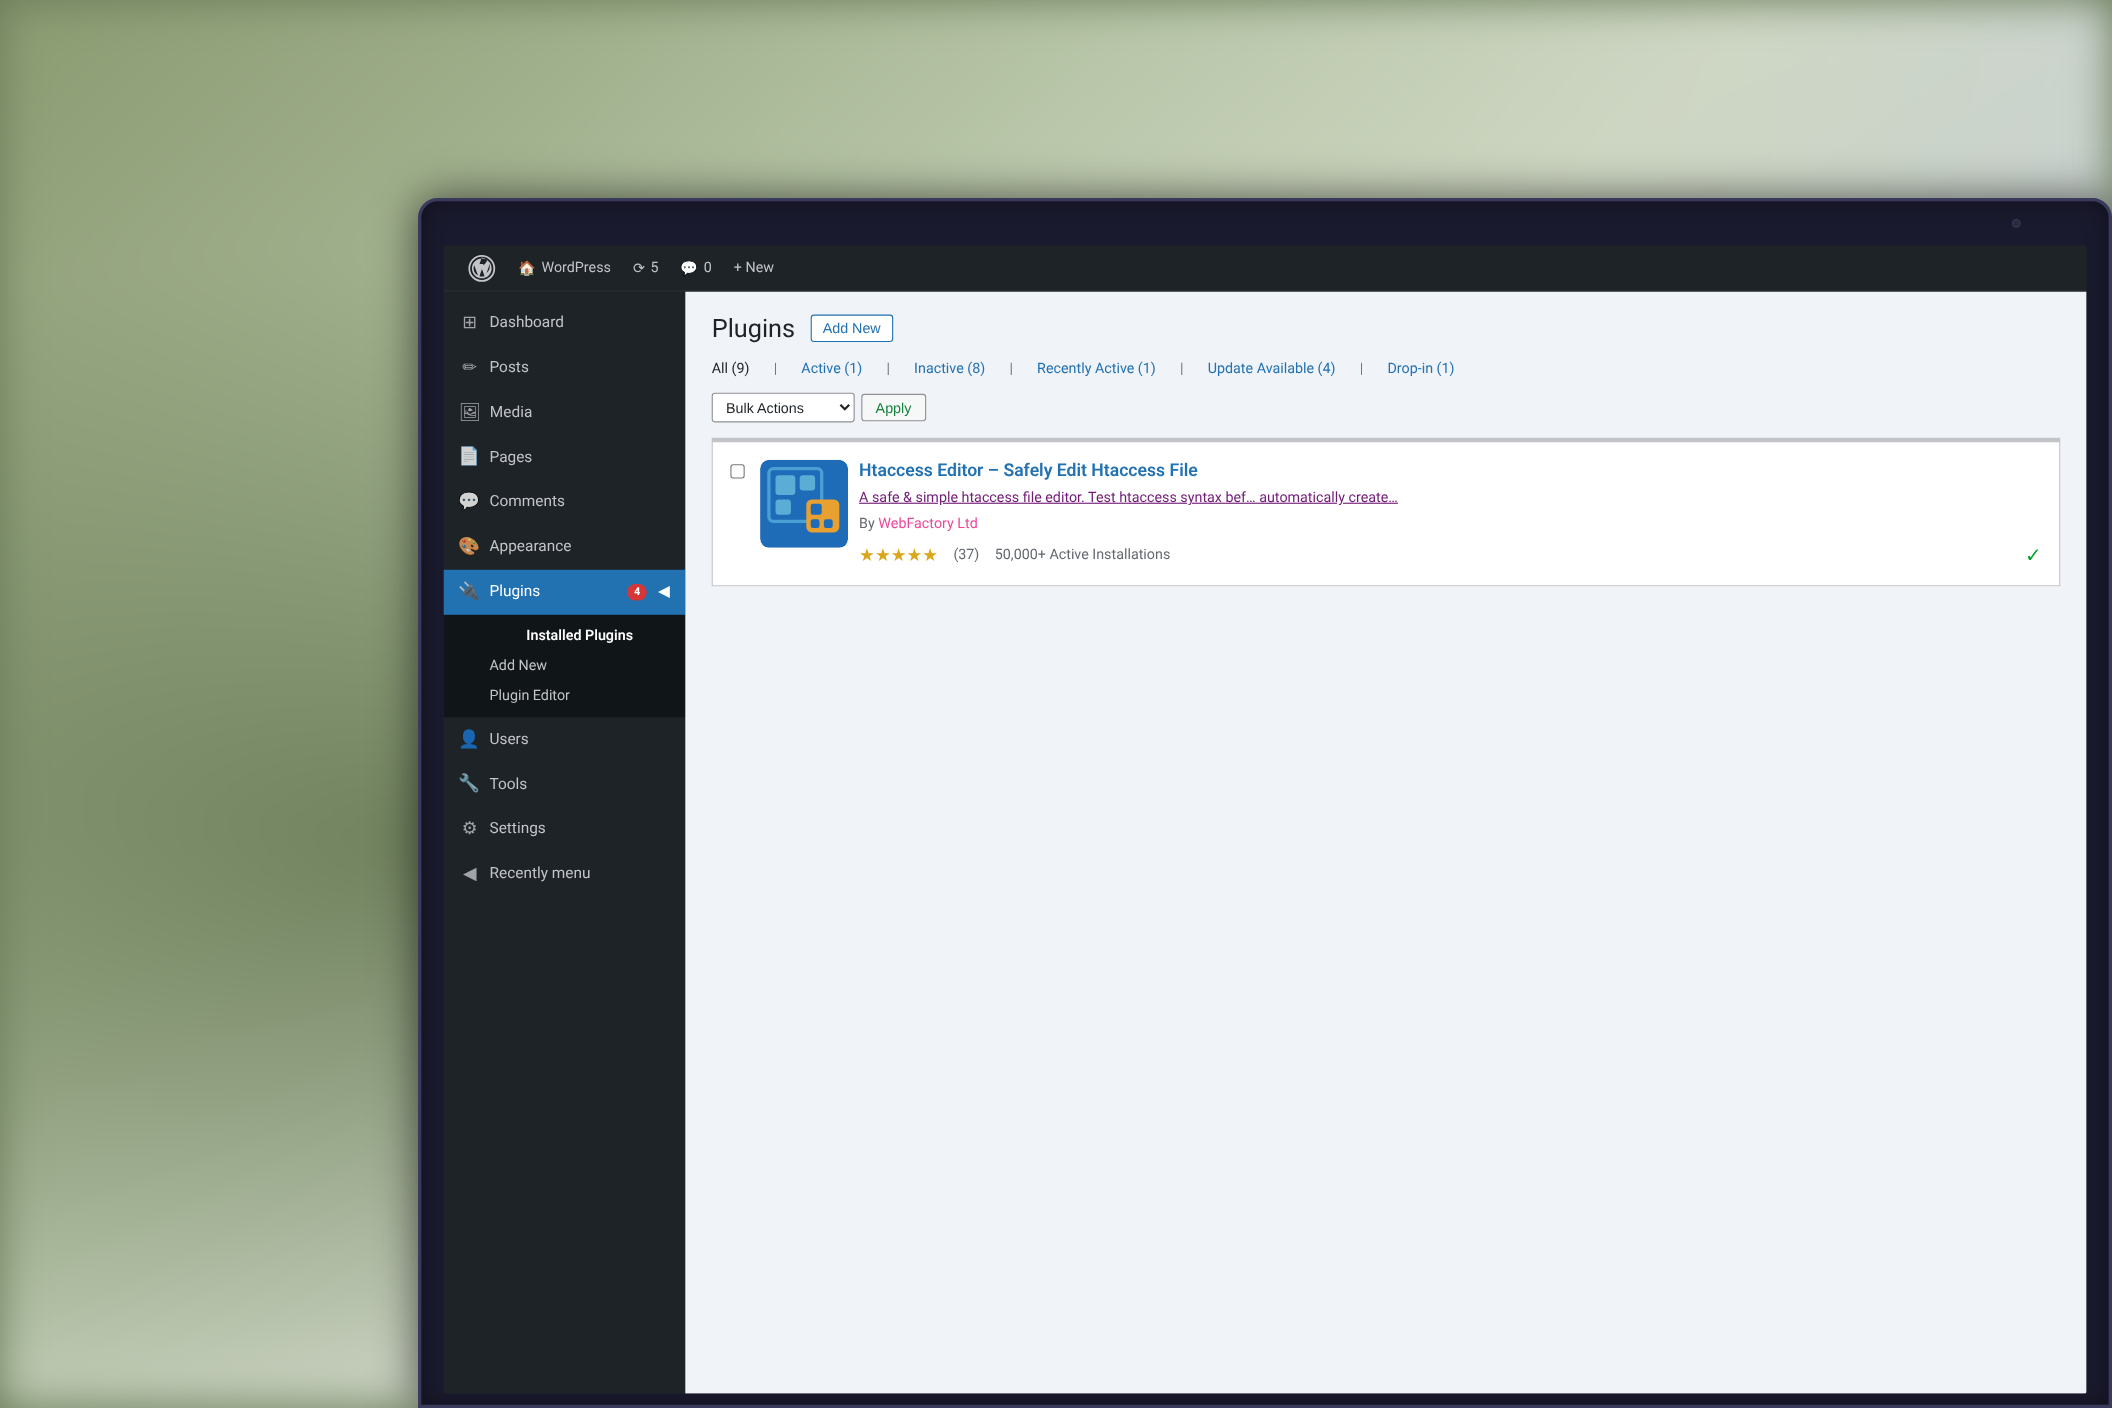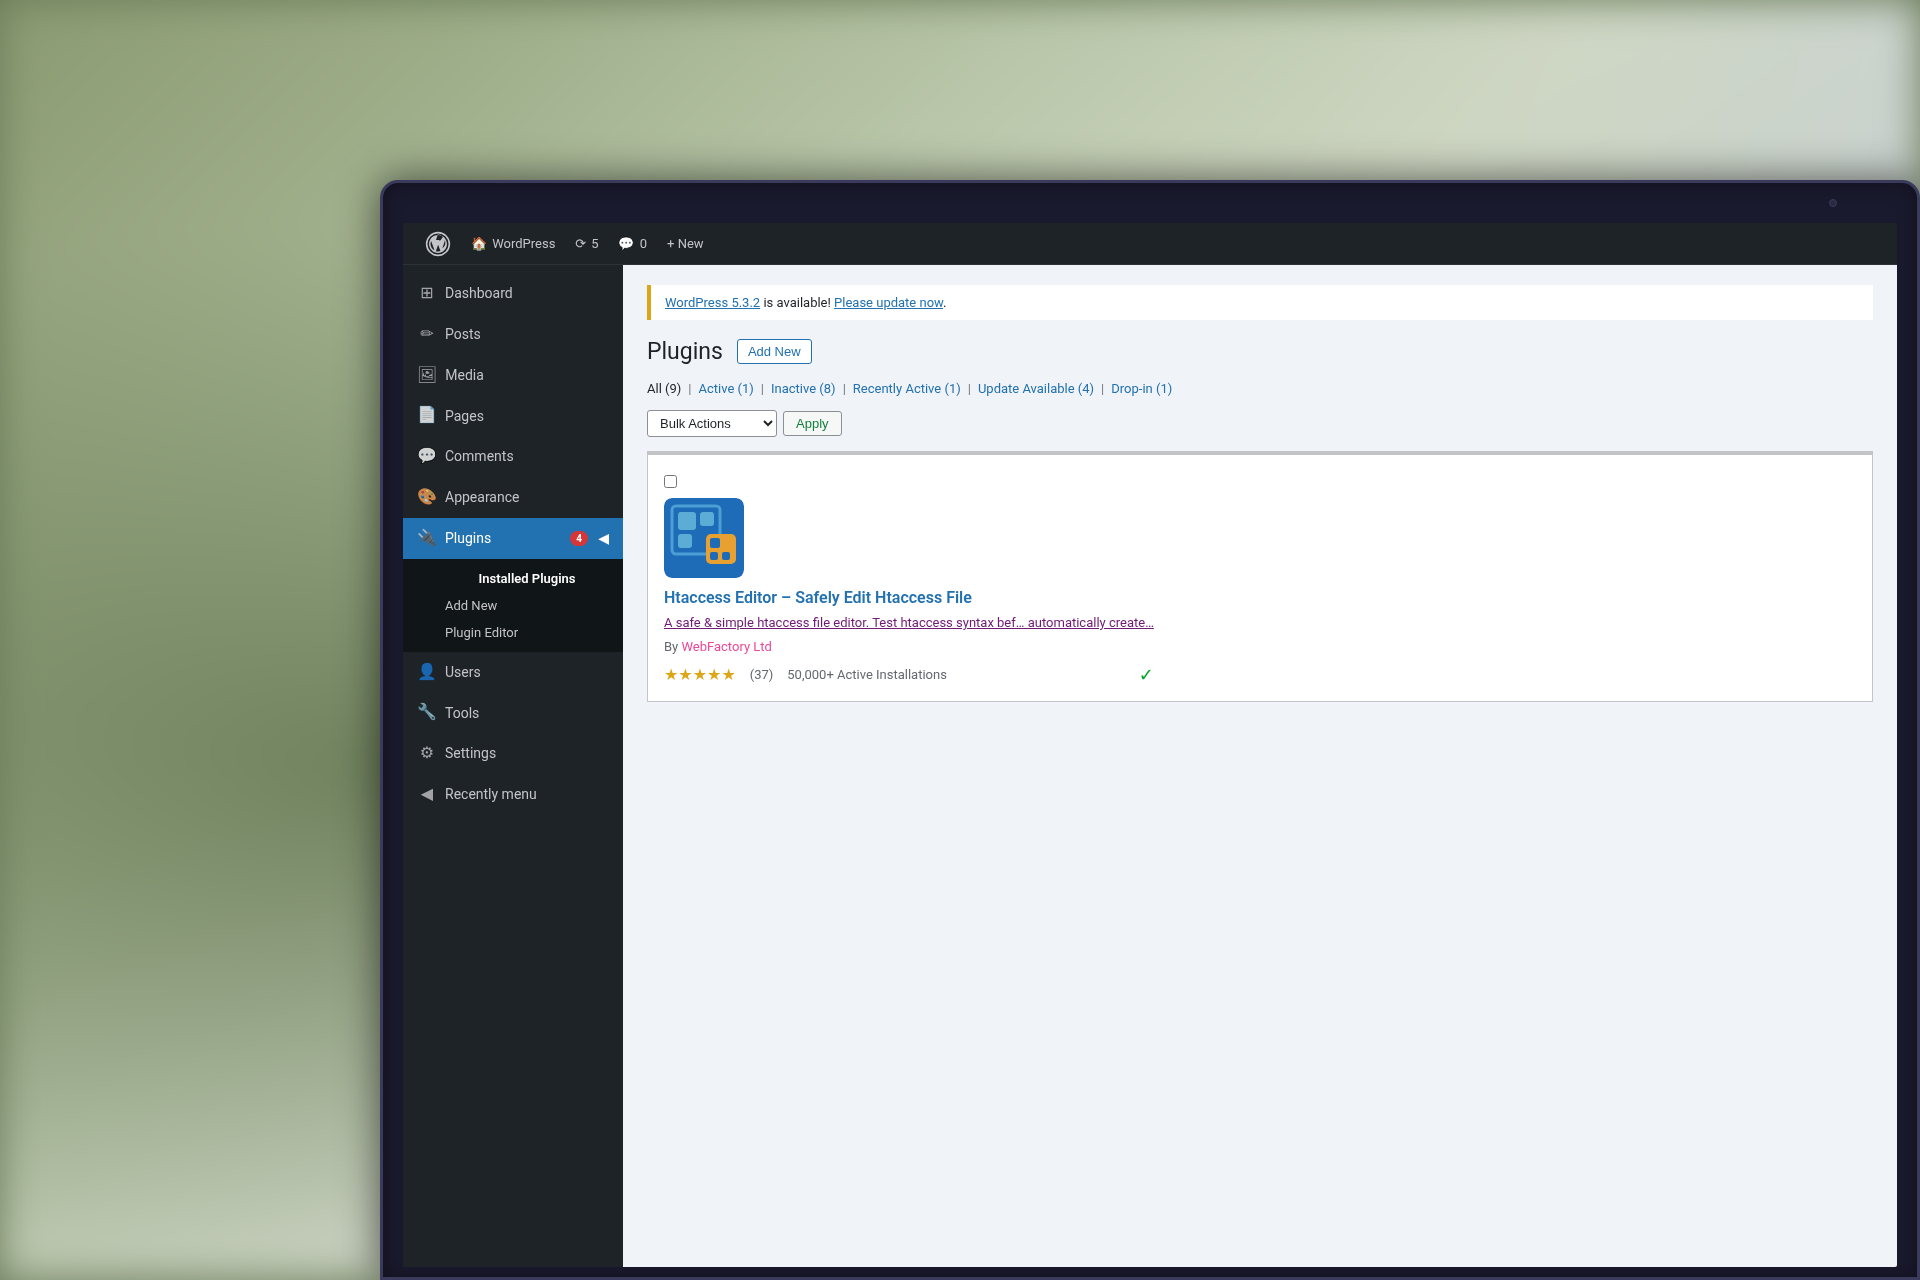--- a/index.html
+++ b/index.html
@@ -212,21 +212,21 @@
       padding: 4px 10px;
       font-size: 13px;
       border-radius: 3px;
       cursor: pointer;
     }
 
     
     .filter-links {
       display: flex;
       align-items: center;
-      gap: 1px;
+      gap: 16px;
       margin-bottom: 14px;
       font-size: 13px;
       flex-wrap: wrap;
     }
 
     .filter-link {
       color: #2271b1;
       text-decoration: none;
       cursor: pointer;
     }
@@ -361,21 +361,20 @@
     
     .plugin-checkbox {
       margin-right: 4px;
       margin-top: 4px;
     }
 
     .table-row {
       display: flex;
       align-items: flex-start;
       gap: 10px;
-      flex-direction: column;
     }
   </style>
 </head>
 <body>
 
 <div class="bg-blur"></div>
 
 <div class="laptop-frame">
   <div class="screen-bezel">
     <div class="camera"></div>
@@ -480,23 +479,20 @@
           </div>
 
           <div class="sidebar-item">
             <span class="icon">◀</span>
             <span>Recently menu</span>
           </div>
         </div>
 
         <div class="content-area">
 
-          <div class="update-notice">
-            <a>WordPress 5.3.2</a><span> is available! </span><a>Please update now</a>.
-          </div>
 
           <div class="page-header">
             <h1 class="page-title">Plugins</h1>
             <button class="add-new-btn">Add New</button>
           </div>
 
           <div class="filter-links">
             <a class="filter-link current">All (9)</a>
             <span class="filter-sep">|</span>
             <a class="filter-link">Active (1)</a>

